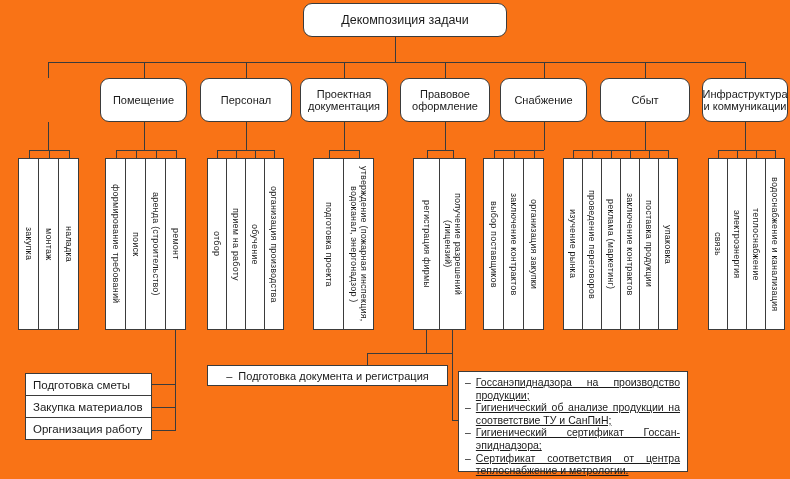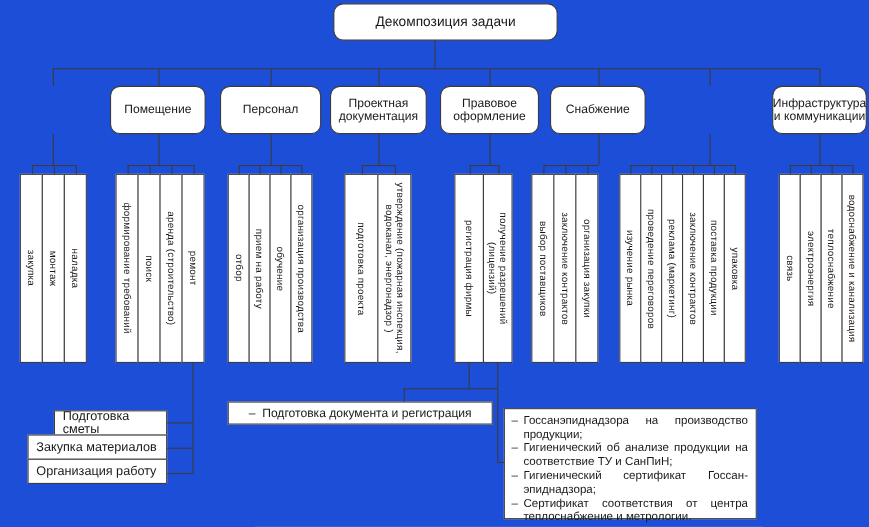--- a/index.html
+++ b/index.html
@@ -1,17 +1,17 @@
 <!DOCTYPE html>
 <html><head>
 <meta charset="utf-8">
 <style>
   html,body{margin:0;padding:0;background:#fff;}
   #canvas{
-    position:relative;width:790px;height:479px;background:#1d4ed8;overflow:hidden;
+    position:relative;width:790px;height:479px;background:#f97316;overflow:hidden;
     font-family:"Liberation Sans",sans-serif;color:#1a1a1a;
   }
   .rbox{
     position:absolute;border:1.4px solid #3b3b3b;border-radius:9px;background:#fff;
     display:flex;align-items:center;justify-content:center;text-align:center;
     box-sizing:border-box;padding:2px 3px;line-height:1.12;
   }
   #titleBox{left:303px;top:3px;width:204px;height:34px;font-size:12.5px;}
   .branchBox{font-size:11px;}
   .strip{
@@ -27,28 +27,28 @@
   .vl{width:1px;}
   .sbox{
     position:absolute;border:1px solid #3b3b3b;background:#fff;box-sizing:border-box;
   }
   #midBox{
     left:207px;top:365px;width:241px;height:21px;
     display:flex;align-items:center;justify-content:center;gap:6px;font-size:11px;
   }
   #rightBox{left:458px;top:371px;width:230px;height:101px;padding:4px 7px 3px 6px;}
   #rightBox .li{display:flex;gap:5px;font-size:10.5px;line-height:1.2;}
-  #rightBox .li .t{flex:1;text-align:justify;}
+  #rightBox .li .t{flex:1;text-align:justify;text-decoration:underline;}
   #stackBox{position:absolute;left:25px;top:373px;width:127px;}
   .stackRow{
     position:relative;border:1px solid #3b3b3b;height:23px;box-sizing:border-box;
     display:flex;align-items:center;padding-left:7px;font-size:11.5px;background:#fff;
     margin-top:-1px;
   }
-  .stackRow:first-child{margin-top:0;margin-left:24px;}
+  .stackRow:first-child{margin-top:0;}
   .dash{white-space:nowrap;}
 </style>
 </head>
 <body>
 
 <div id="canvas">
   <div class="rbox" id="titleBox">
     <span>Декомпозиция задачи</span>
   </div>
 
@@ -190,20 +190,23 @@
     <div class="strip" style="left: 503px; top: 158px; width: 21px; height: 172px;">
       <span class="vtext">заключение контрактов</span>
     </div>
     <div class="vl" style="left: 513.5px; top: 150px; height: 8px;"></div>
     <div class="strip" style="left: 523px; top: 158px; width: 21px; height: 172px;">
       <span class="vtext">организация закупки</span>
     </div>
     <div class="vl" style="left: 533.5px; top: 150px; height: 8px;"></div>
     <div class="hl" style="top: 150px; left: 493.5px; width: 50px;"></div>
     <div class="vl" style="left: 645px; top: 62px; height: 16px;"></div>
+    <div class="rbox branchBox" style="left: 600px; top: 78px; width: 90px; height: 44px;">
+      <span>Сбыт</span>
+    </div>
     <div class="vl" style="left: 645px; top: 122px; height: 28px;"></div>
     <div class="strip" style="left: 563px; top: 158px; width: 20px; height: 172px;">
       <span class="vtext">изучение рынка</span>
     </div>
     <div class="vl" style="left: 573px; top: 150px; height: 8px;"></div>
     <div class="strip" style="left: 582px; top: 158px; width: 20px; height: 172px;">
       <span class="vtext">проведение переговоров</span>
     </div>
     <div class="vl" style="left: 592px; top: 150px; height: 8px;"></div>
     <div class="strip" style="left: 601px; top: 158px; width: 20px; height: 172px;">

